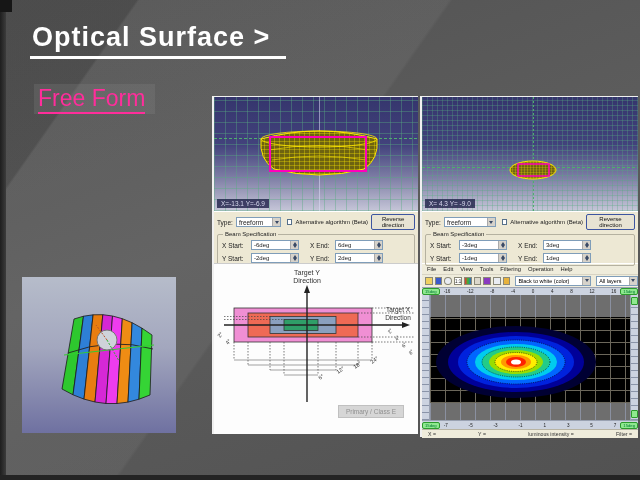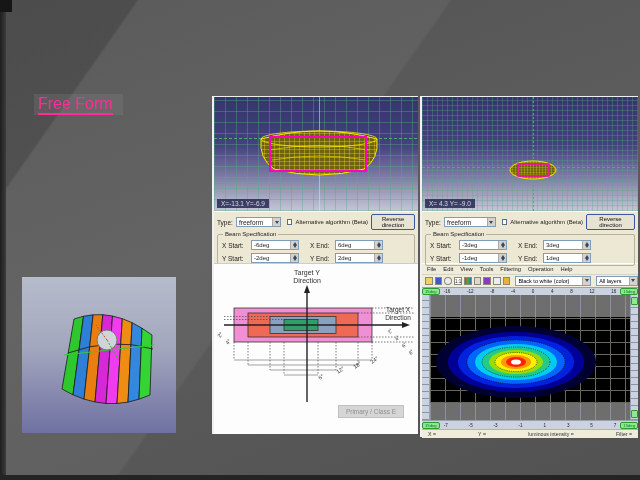--- a/index.html
+++ b/index.html
@@ -8,21 +8,21 @@
     background:
       linear-gradient(125deg, rgba(0,0,0,0.16) 0 14%, rgba(0,0,0,0) 14.3%),
       linear-gradient(125deg, rgba(255,255,255,0.05) 0 46%, rgba(255,255,255,0) 46.4%),
       linear-gradient(160deg,#515151,#5c5c5c 45%,#525252);}
   .edge-left{position:absolute;left:0;top:0;width:6px;height:100%;background:linear-gradient(90deg,#1e1e1e,#3c3c3c);}
   .edge-bottom{position:absolute;left:0;bottom:0;width:100%;height:5px;background:#242424;}
   .corner{position:absolute;left:0;top:0;width:12px;height:12px;background:#161616;}
 
   .title{position:absolute;left:30px;top:22px;margin:0;color:#fff;font-size:27px;font-weight:bold;
     letter-spacing:1px;border-bottom:3px solid #fff;padding:0 16px 3px 2px;}
-  .tag{position:absolute;left:34px;top:94px;color:#ff2d9b;font-size:16px;
+  .tag{position:absolute;left:34px;top:84px;color:#ff2d9b;font-size:23px;
     background:rgba(140,140,140,0.22);padding:1px 10px 2px 4px;}
   .tag b{font-weight:normal;border-bottom:2px solid #ff2d9b;padding-bottom:1px;}
   .bodytext{position:absolute;left:8px;top:124px;width:204px;margin:0;color:#f2f2f2;
     font-size:18.5px;line-height:1.27;white-space:pre-line;}
 
   
   .catia{position:absolute;left:22px;top:277px;width:154px;height:156px;
     background:linear-gradient(#b6bcca 0%,#a3a7be 45%,#6f71a1 100%);}
 
   
@@ -98,20 +98,21 @@
     justify-content:space-between;font-size:5.2px;color:#333;padding:0 6px;}
 </style>
 </head>
 <body>
 
 <div class="slide">
   <div class="edge-left"></div>
   <div class="edge-bottom"></div>
   <div class="corner"></div>
 
+  <h1 class="title">Optical Surface &gt;</h1>
   <div class="tag"><b>Free Form</b></div>
 
   <div class="catia">
     <svg width="154" height="156" viewBox="0 0 154 156">
       <g stroke="#1a1a1a" stroke-width="0.8">
         <path d="M52,42 L61.5,39.2 L51,117.8 L40,112 Z" fill="#2ec82e"></path>
         <path d="M61.5,39.2 L71.1,37.8 L62,122.1 L51,117.8 Z" fill="#2e7fd6"></path>
         <path d="M71.1,37.8 L80.8,37.7 L73,125 L62,122.1 Z" fill="#e87d10"></path>
         <path d="M80.8,37.7 L90.5,39 L84,126.5 L73,125 Z" fill="#d628d6"></path>
         <path d="M90.5,39 L100.3,41.7 L95,126.5 L84,126.5 Z" fill="#ee3cee"></path>

